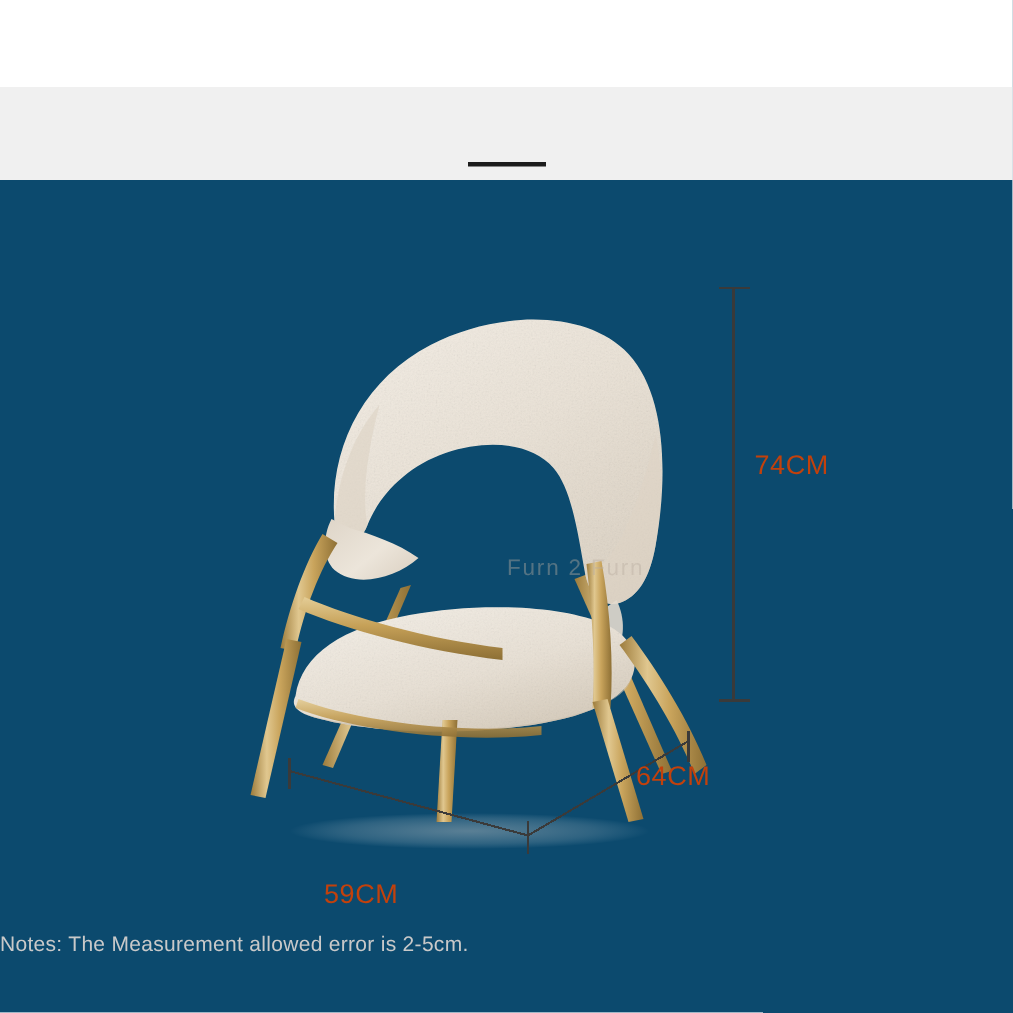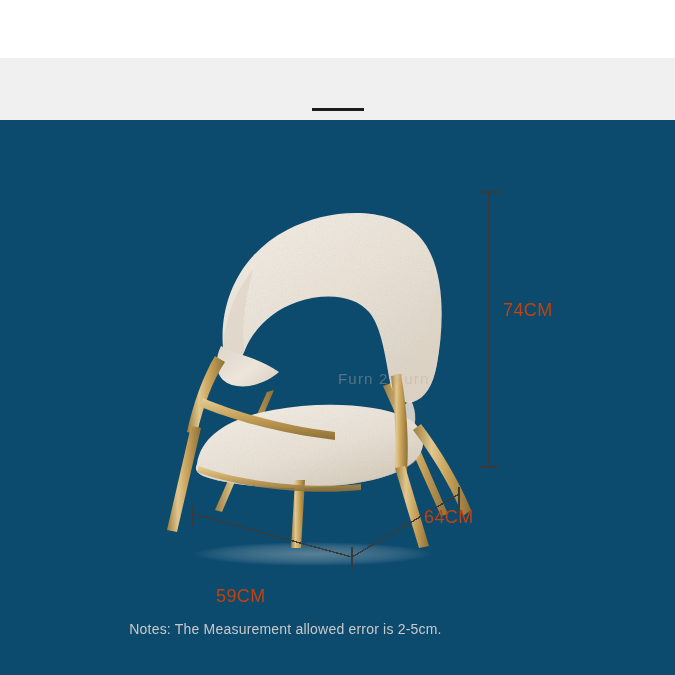--- a/index.html
+++ b/index.html
@@ -88,21 +88,20 @@
   }
   .dim-height { left:503px; top:301px; }
   .dim-width  { left:216px; top:547px;margin-top:40px; }
   .dim-depth  { left:424px; top:508px; }
 
   
   .footer-note {
     position:absolute;
     left:0; top:622px;
     width:571px;
-    text-align:center;
     font-size:14px;
     color:#c9c9c9;
     letter-spacing:0.2px;
     line-height:1;
   }
 </style>
 </head>
 <body>
 
 <div id="page">

